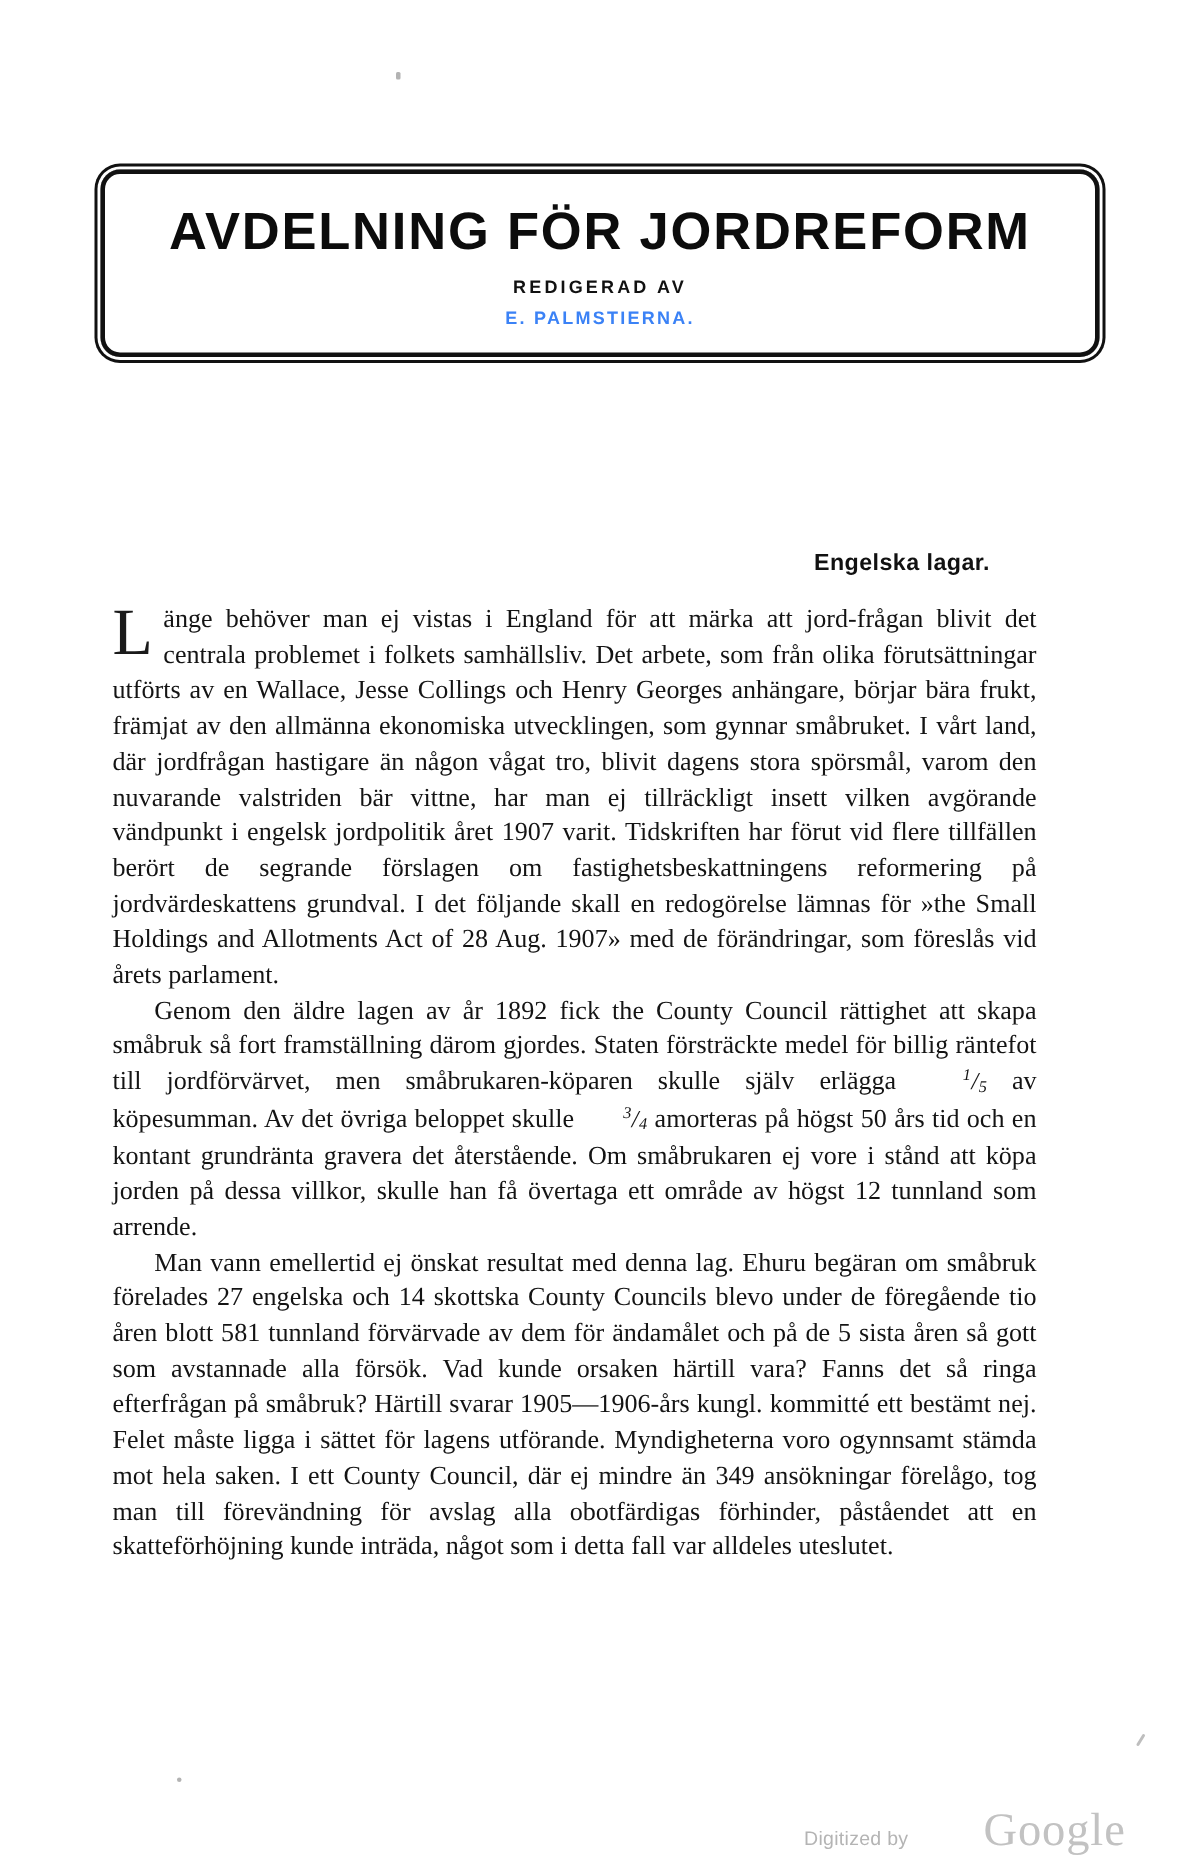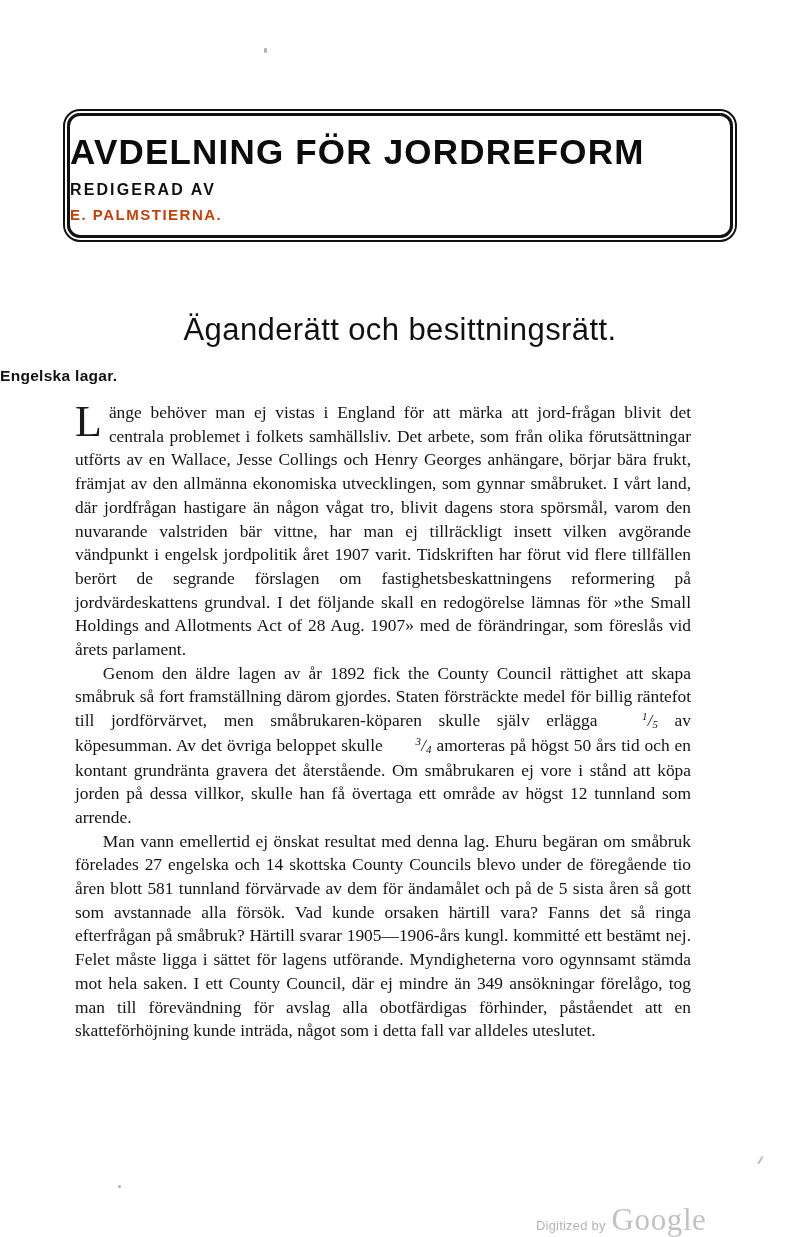--- a/index.html
+++ b/index.html
@@ -46,49 +46,50 @@
     border: 3px solid #111111;
     border-radius: 13px;
     box-sizing: border-box;
     box-shadow: 0 0 0 2px #ffffff, 0 0 0 4px #111111;
   }
   .masthead-inner {
     position: absolute;
     inset: 0;
     display: flex;
     flex-direction: column;
+    align-items: center;
     justify-content: center;
     padding-top: 4px;
   }
   .masthead-title {
     font-family: "Liberation Sans", "DejaVu Sans", sans-serif;
     font-size: 35px;
     font-weight: 700;
     letter-spacing: 1.2px;
     line-height: 1;
     color: #0c0c0c;
     white-space: nowrap;
     margin-bottom: 13px;
   }
   .masthead-sub1 {
     font-family: "Liberation Sans", "DejaVu Sans", sans-serif;
-    font-size: 16px;
+    font-size: 12px;
     font-weight: 700;
     letter-spacing: 2.1px;
     line-height: 1;
     color: #111111;
     margin-bottom: 9px;
   }
   .masthead-sub2 {
     font-family: "Liberation Sans", "DejaVu Sans", sans-serif;
-    font-size: 15px;
+    font-size: 12px;
     font-weight: 700;
     letter-spacing: 1.5px;
     line-height: 1;
-    color: #c2410c;
+    color: #3b82f6;
   }
 
   
   .article-title {
     position: absolute;
     left: 0;
     top: 312px;
     width: 800px;
     text-align: center;
     font-family: "Liberation Sans", "DejaVu Sans", sans-serif;
@@ -96,21 +97,21 @@
     font-weight: 400;
     letter-spacing: .4px;
     color: #111111;
     white-space: nowrap;
   }
   .article-subtitle {
     position: absolute;
     left: 0;
     top: 367px;
     width: 660px;
-    text-align: left;
+    text-align: right;
     font-family: "Liberation Sans", "DejaVu Sans", sans-serif;
     font-size: 15.5px;
     font-weight: 700;
     letter-spacing: .3px;
     color: #111111;
   }
 
   
   .body-text {
     position: absolute;
@@ -155,20 +156,21 @@
 
   
   .watermark {
     position: absolute;
     left: 536px;
     top: 1186px;
     display: flex;
     align-items: baseline;
     color: #b9b9b9;
     user-select: none;
+    gap: 44px;
   }
   .wm-prefix {
     font-family: "Liberation Sans", "DejaVu Sans", sans-serif;
     font-size: 13px;
     letter-spacing: .2px;
     margin-right: 6px;
     color: #b4b4b4;
   }
   .wm-brand {
     font-family: "Liberation Serif", "DejaVu Serif", serif;
@@ -188,21 +190,20 @@
   <div class="speck speck-right"></div>
 
   <div class="masthead">
     <div class="masthead-inner">
       <div class="masthead-title">AVDELNING FÖR JORDREFORM</div>
       <div class="masthead-sub1">REDIGERAD AV</div>
       <div class="masthead-sub2">E. PALMSTIERNA.</div>
     </div>
   </div>
 
-  <div class="article-title">Äganderätt och besittningsrätt.</div>
   <div class="article-subtitle">Engelska lagar.</div>
 
   <div class="body-text">
 
     <p class="first">
       <span class="dropcap">L</span><span>änge behöver man ej vistas i England för att märka att jord-frågan blivit det centrala problemet i folkets samhällsliv. Det arbete, som från olika förutsättningar utförts av en Wallace, Jesse Collings och Henry Georges anhängare, börjar bära frukt, främjat av den allmänna ekonomiska utvecklingen, som gynnar småbruket. I vårt land, där jordfrågan hastigare än någon vågat tro, blivit dagens stora spörsmål, varom den nuvarande valstriden bär vittne, har man ej tillräckligt insett vilken avgörande vändpunkt i engelsk jordpolitik året 1907 varit. Tidskriften har förut vid flere tillfällen berört de segrande förslagen om fastighetsbeskattningens reformering på jordvärdeskattens grundval. I det följande skall en redogörelse lämnas för »the Small Holdings and Allotments Act of 28 Aug. 1907» med de förändringar, som föreslås vid årets parlament.</span>
     </p>
 
     <p>
       <span>Genom den äldre lagen av år 1892 fick the County Council rättighet att skapa småbruk så fort framställning därom gjordes. Staten försträckte medel för billig räntefot till jordförvärvet, men småbrukaren-köparen skulle själv erlägga </span><span class="frac"><sup>1</sup><span class="bar">/</span><sub>5</sub></span><span> av köpesumman. Av det övriga beloppet skulle </span><span class="frac"><sup>3</sup><span class="bar">/</span><sub>4</sub></span><span> amorteras på högst 50 års tid och en kontant grundränta gravera det återstående. Om småbrukaren ej vore i stånd att köpa jorden på dessa villkor, skulle han få övertaga ett område av högst 12 tunnland som arrende.</span>

